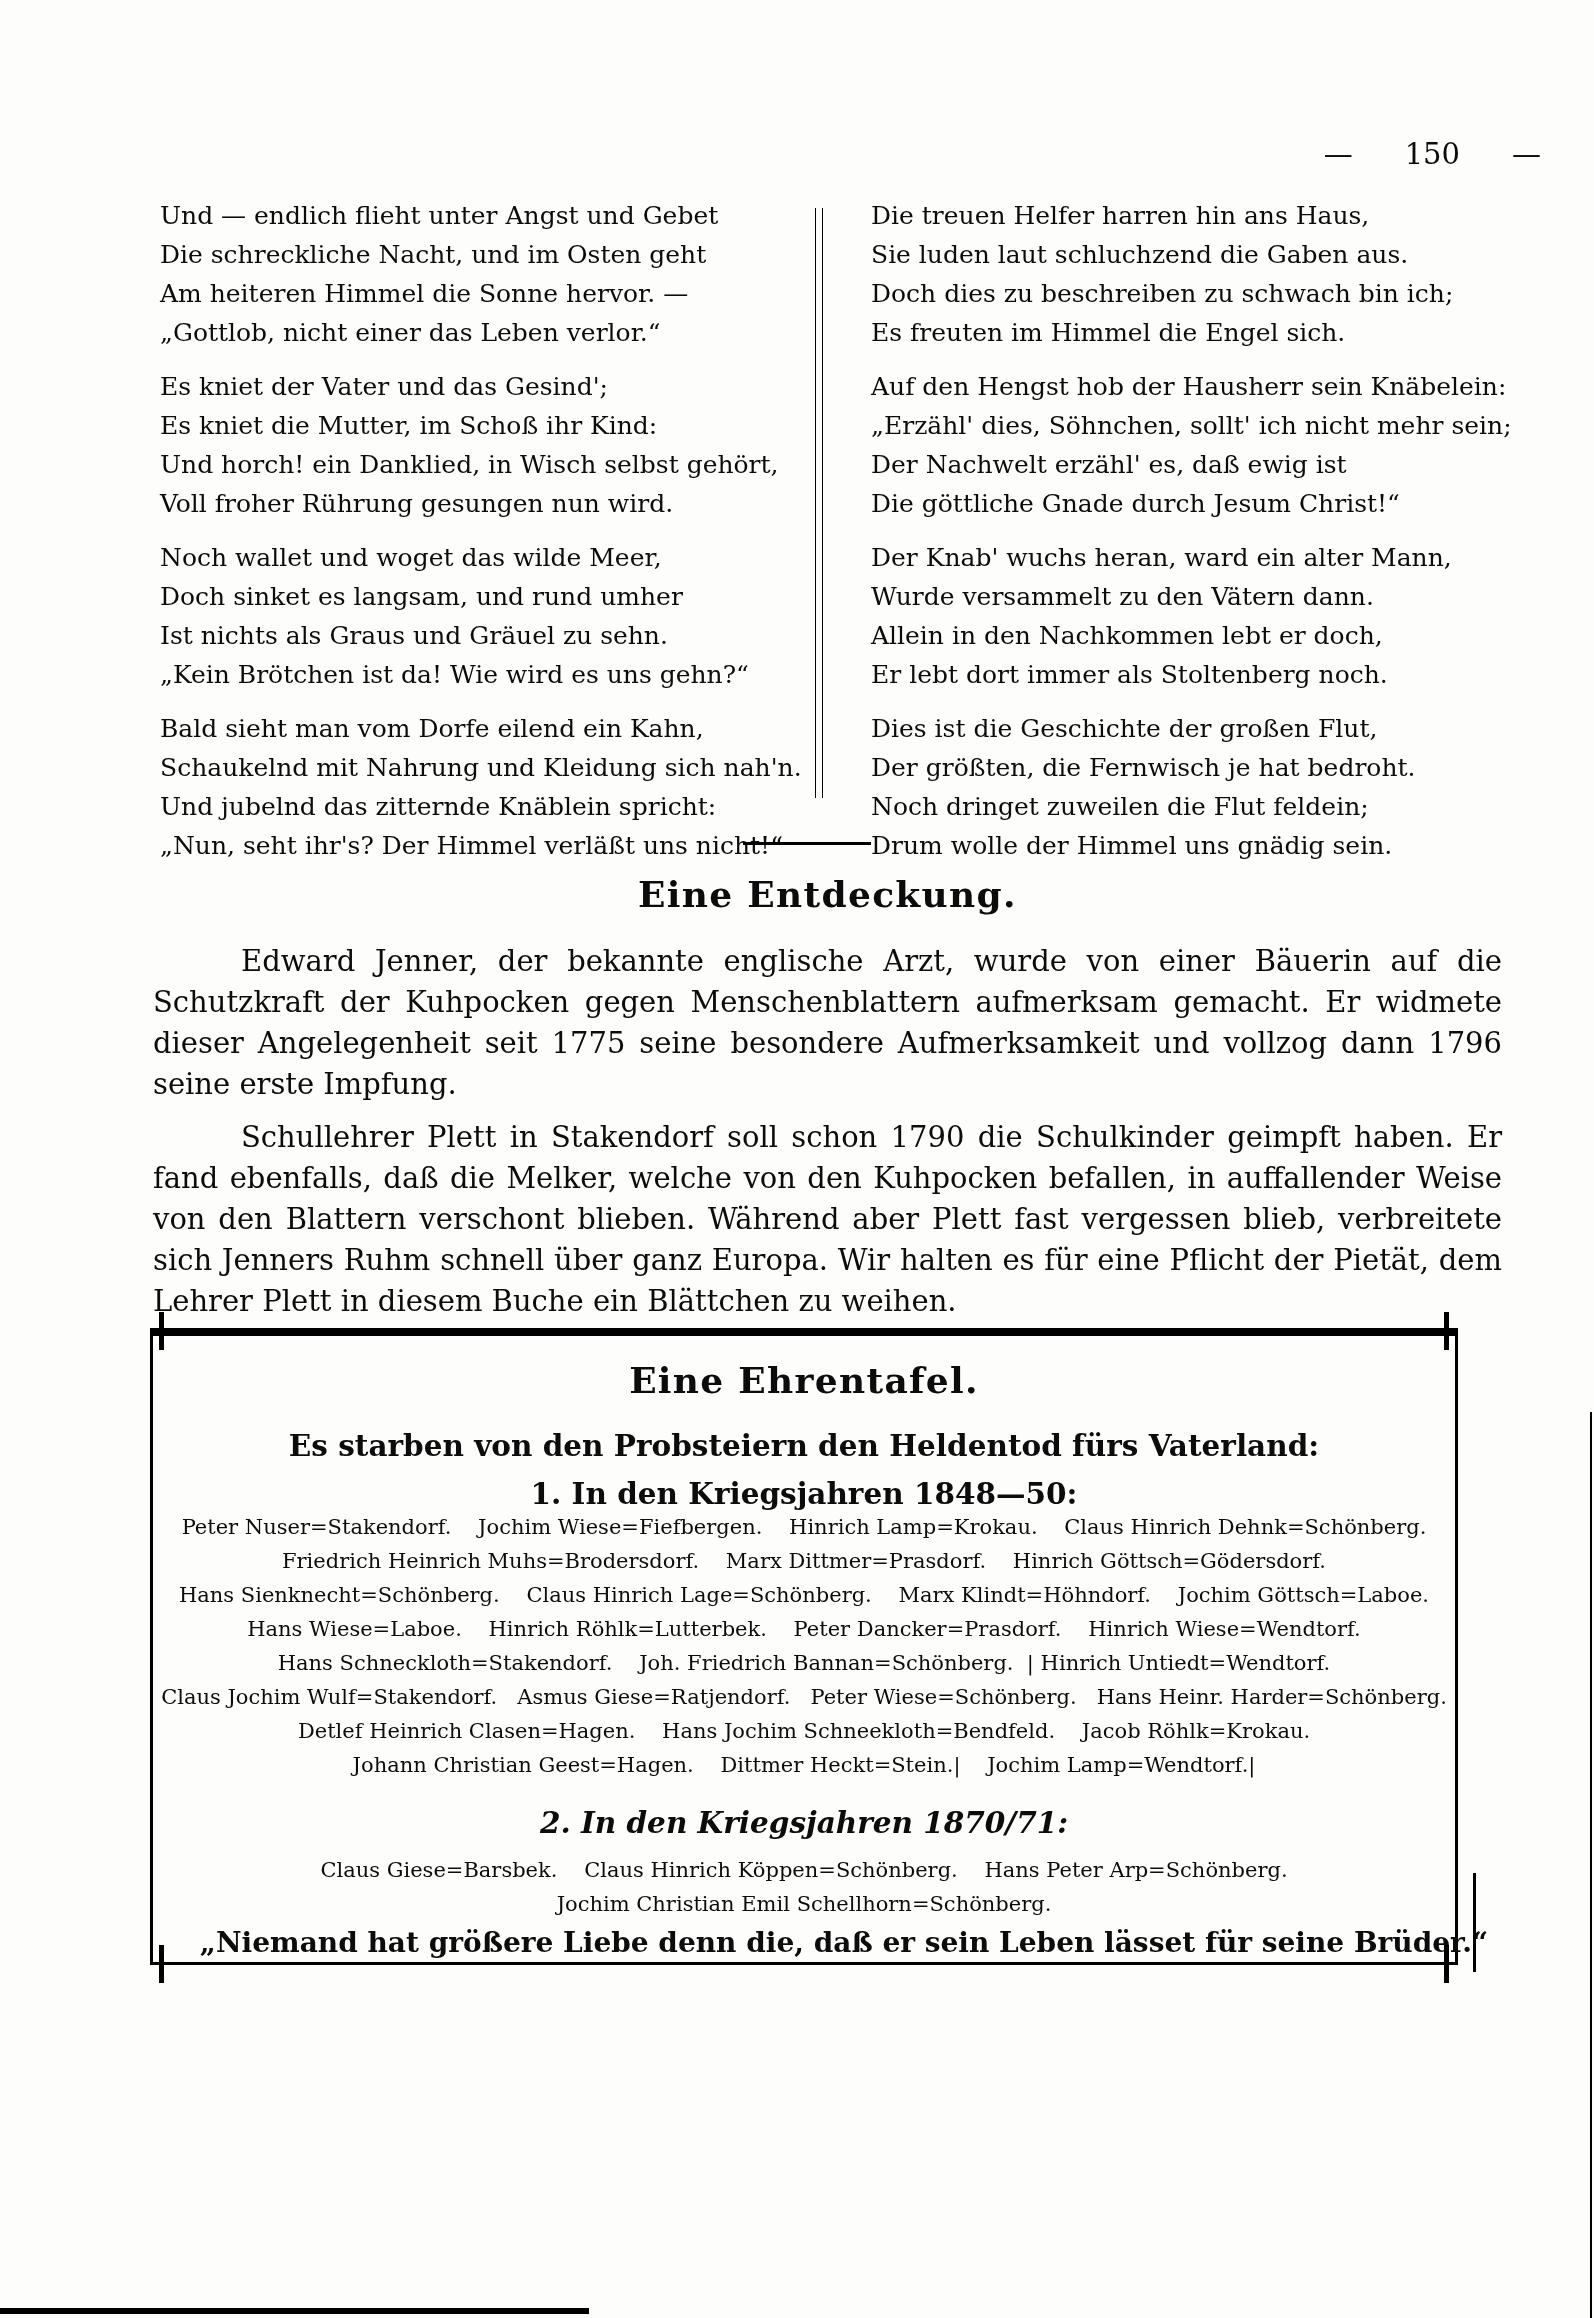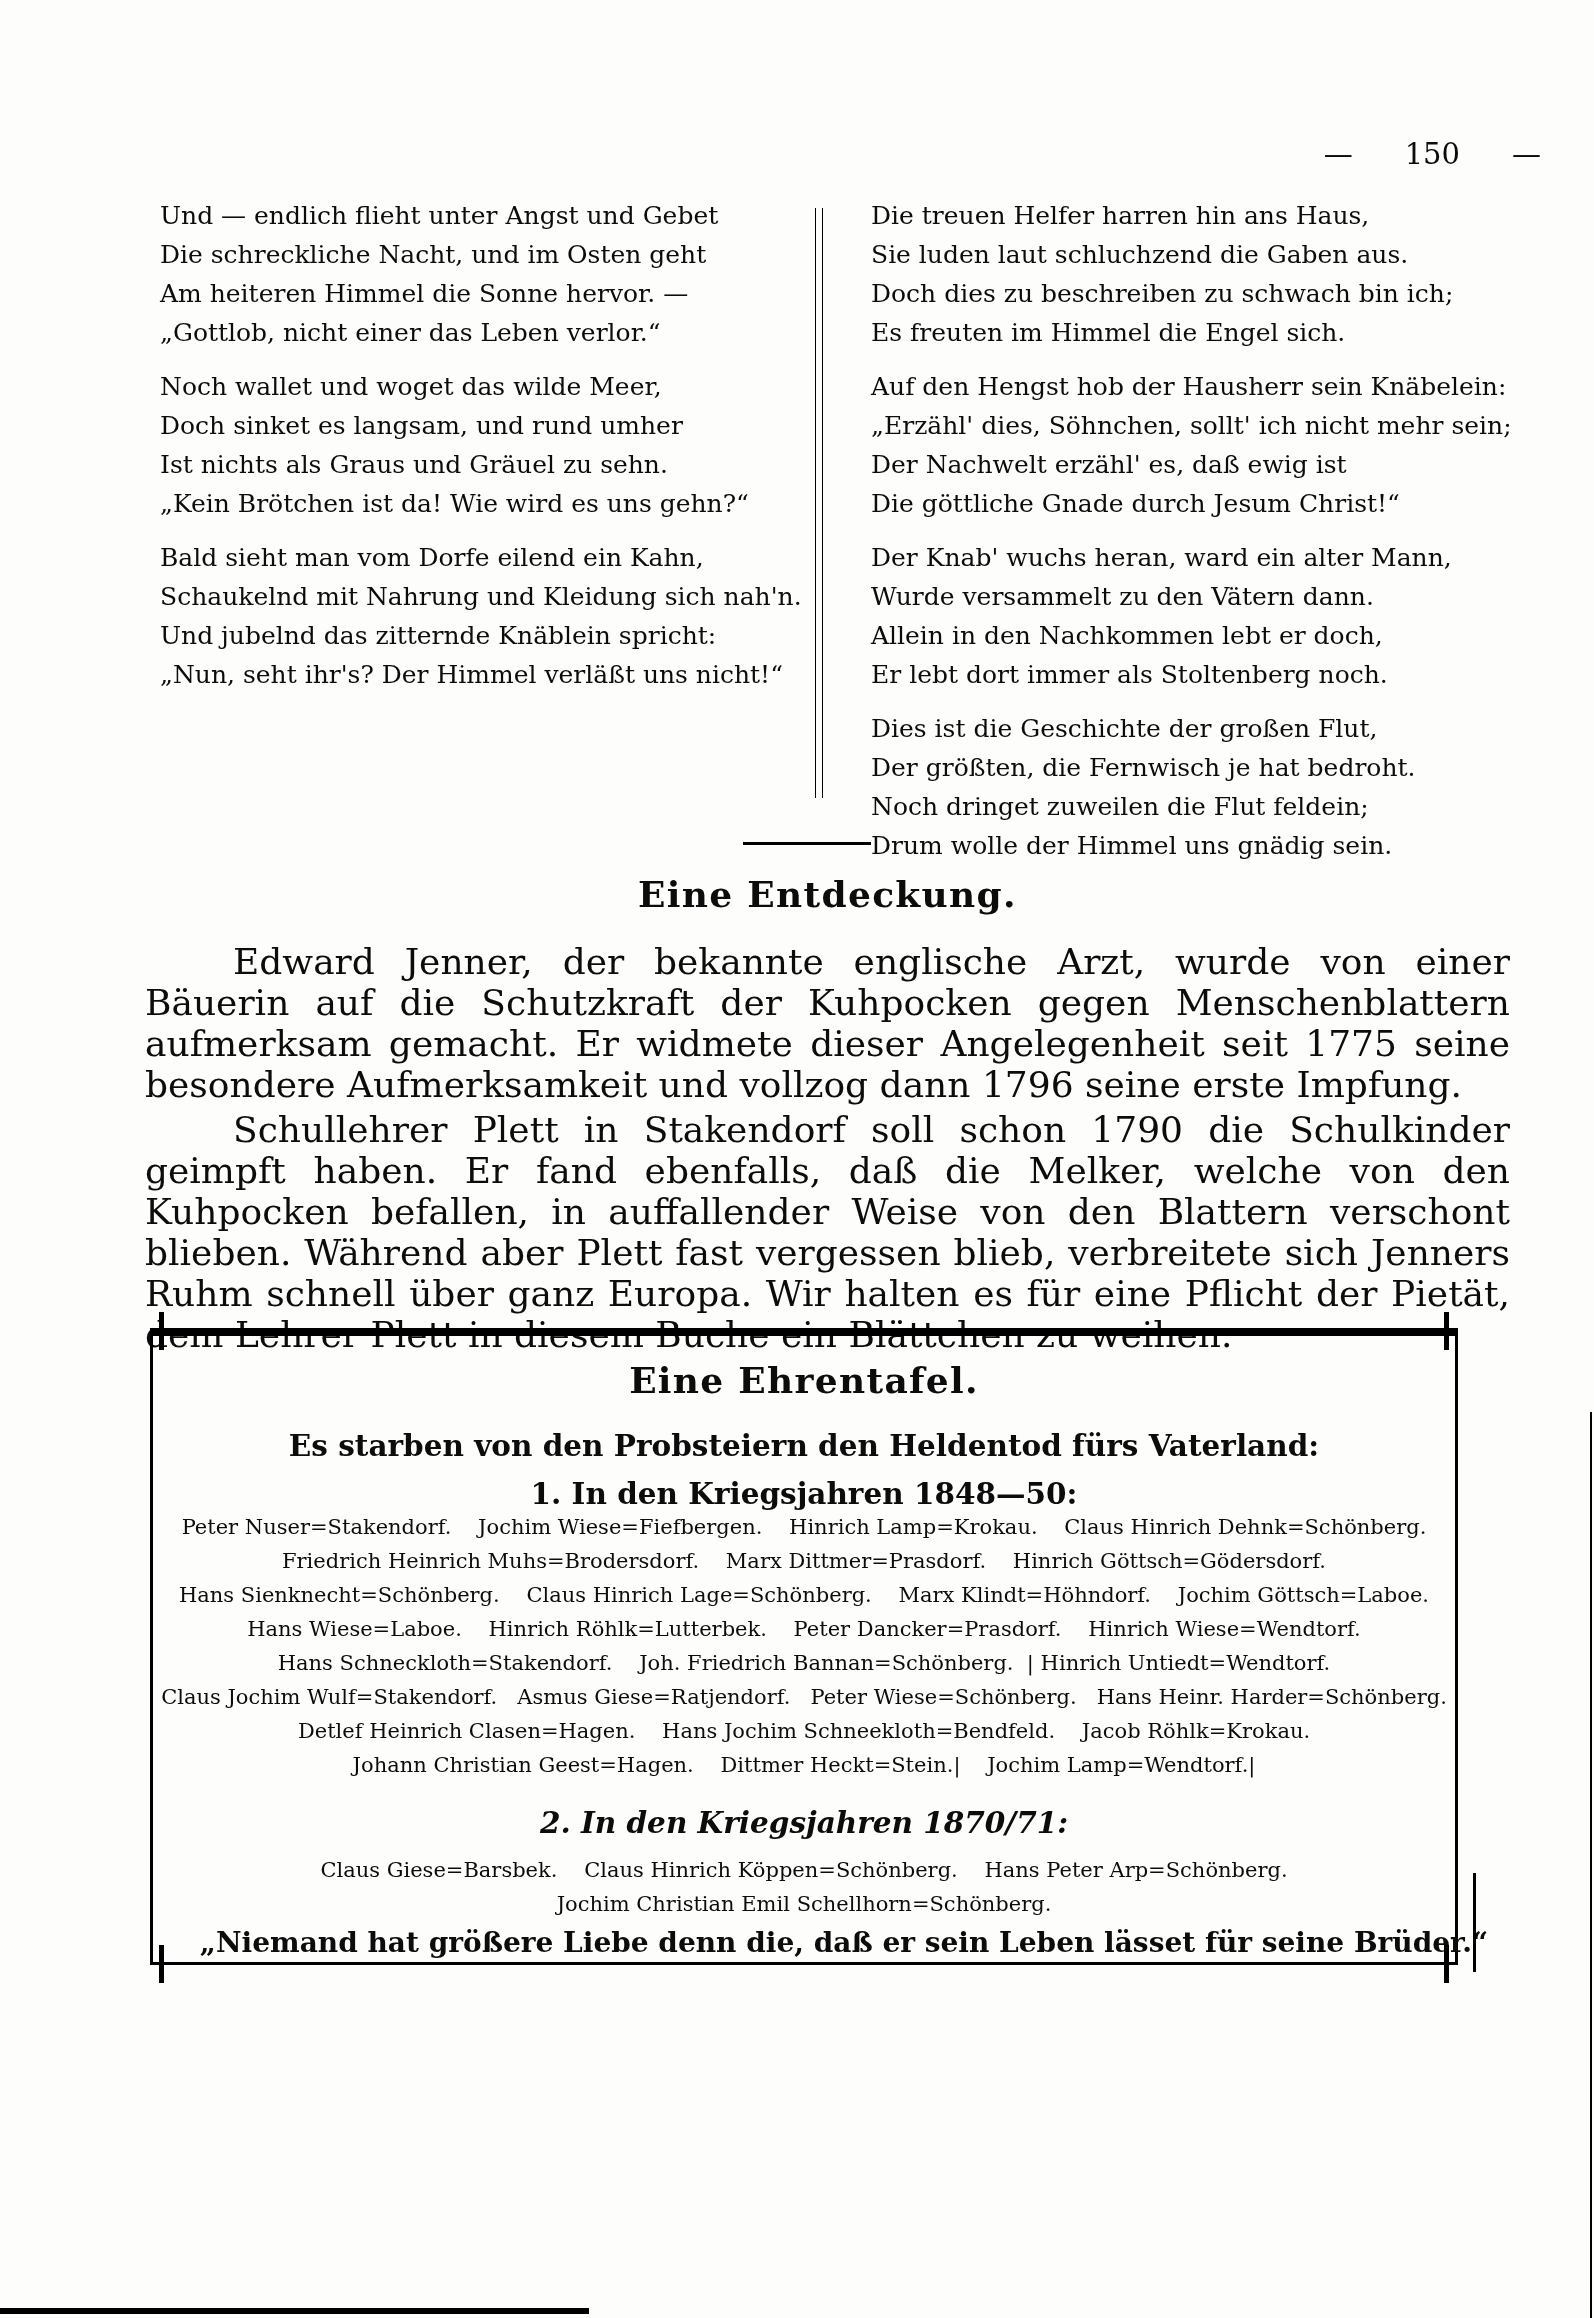--- a/index.html
+++ b/index.html
@@ -47,22 +47,22 @@
   
   .discovery { position: absolute; left: 141px; top: 873px; width: 1373px; }
   .discovery-title {
     margin: 0 0 26px 0;
     text-align: center;
     font-size: 36px;
     font-weight: bold;
     letter-spacing: 1.3px;
   }
   .para {
-    margin: 4px;
-    font-size: 36px;
+    margin: 12px;
+    font-size: 29px;
     line-height: 41px;
     text-align: justify;
     text-indent: 88px;
   }
 
   
   .honor-box {
     position: absolute;
     left: 150px; top: 1328px;
     width: 1308px; height: 637px;
@@ -102,20 +102,26 @@
   </div>
 
   <div class="poem-col poem-left">
     <div class="stanza">
       <div class="pline">Und — endlich flieht unter Angst und Gebet</div>
       <div class="pline">Die schreckliche Nacht, und im Osten geht</div>
       <div class="pline">Am heiteren Himmel die Sonne hervor. —</div>
       <div class="pline">„Gottlob, nicht einer das Leben verlor.“</div>
     </div>
     <div class="stanza">
+      <div class="pline">Es kniet der Vater und das Gesind';</div>
+      <div class="pline">Es kniet die Mutter, im Schoß ihr Kind:</div>
+      <div class="pline">Und horch! ein Danklied, in Wisch selbst gehört,</div>
+      <div class="pline">Voll froher Rührung gesungen nun wird.</div>
+    </div>
+    <div class="stanza">
       <div class="pline">Noch wallet und woget das wilde Meer,</div>
       <div class="pline">Doch sinket es langsam, und rund umher</div>
       <div class="pline">Ist nichts als Graus und Gräuel zu sehn.</div>
       <div class="pline">„Kein Brötchen ist da! Wie wird es uns gehn?“</div>
     </div>
     <div class="stanza">
       <div class="pline">Bald sieht man vom Dorfe eilend ein Kahn,</div>
       <div class="pline">Schaukelnd mit Nahrung und Kleidung sich nah'n.</div>
       <div class="pline">Und jubelnd das zitternde Knäblein spricht:</div>
       <div class="pline">„Nun, seht ihr's? Der Himmel verläßt uns nicht!“</div>

